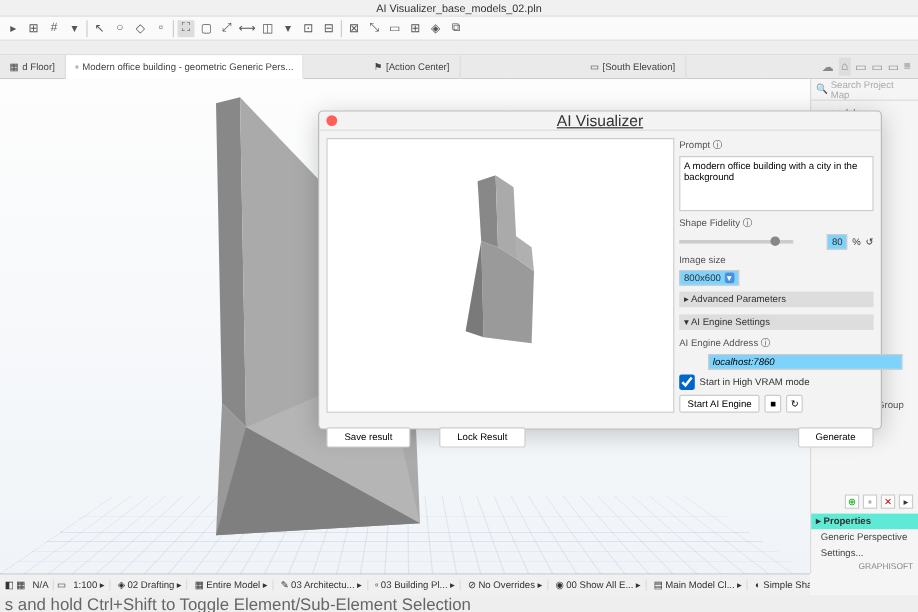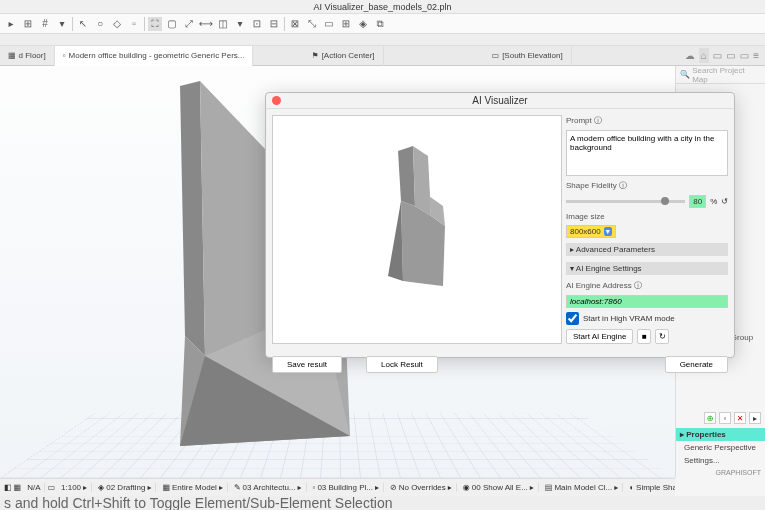--- a/index.html
+++ b/index.html
@@ -28,33 +28,33 @@
 .rp-btns span { width: 12px; height: 12px; border: 1px solid #ccc; background: #fff; display: inline-flex; align-items: center; justify-content: center; }
 .rp-props { background: #5eead4; padding: 2px 4px; font-weight: bold; }
 .rp-link { padding: 2px 8px; color: #444; }
 .rp-logo { text-align: right; padding: 2px 4px; color: #888; font-size: 7px; }
 .statusbar { position: absolute; bottom: 14px; left: 0; right: 90px; height: 18px; background: #f0f0f0; border-top: 1px solid #ddd; display: flex; align-items: center; font-size: 8px; padding: 0 4px; gap: 2px; overflow: hidden; }
 .sb-item { padding: 0 4px; border-right: 1px solid #ddd; display: flex; align-items: center; gap: 2px; white-space: nowrap; }
 .hintbar { position: absolute; bottom: 0; left: 0; right: 0; height: 14px; background: #eee; font-size: 14px; padding: 0 4px; display: flex; align-items: center; color: #666; }
 
 
 .dialog { position: absolute; left: 265px; top: 92px; width: 470px; height: 266px; background: #f3f3f3; border: 1px solid #bbb; border-radius: 4px; box-shadow: 0 4px 20px rgba(0,0,0,0.2); display: flex; flex-direction: column; }
-.dlg-title { height: 16px; text-align: center; line-height: 16px; font-size: 10px; position: relative; border-bottom: 1px solid #ddd; }
+.dlg-title { height: 16px; text-align: center; line-height: 16px; font-size: 13px; position: relative; border-bottom: 1px solid #ddd; text-decoration: underline; }
 .dlg-close { position: absolute; left: 6px; top: 3px; width: 9px; height: 9px; background: #ff5f56; border-radius: 50%; }
 .dlg-body { flex: 1; display: flex; padding: 6px; gap: 4px; }
 .dlg-preview { width: 290px; background: #fff; border: 1px solid #ccc; position: relative; overflow: hidden; }
 .dlg-preview .pm { position: absolute; left: 110px; top: 30px; width: 80px; height: 150px; }
 .dlg-side { flex: 1; display: flex; flex-direction: column; gap: 4px; font-size: 8px; }
 .dlg-label { color: #555; }
 .dlg-textarea { width: 100%; height: 46px; border: 1px solid #ccc; background: #fff; padding: 3px; font-size: 8px; resize: none; }
 .dlg-slider-row { display: flex; align-items: center; gap: 4px; }
 .dlg-slider { flex: 1; height: 3px; background: #ccc; position: relative; }
 .dlg-slider::after { content: ''; position: absolute; left: 80%; top: -3px; width: 8px; height: 8px; background: #888; border-radius: 50%; }
-.dlg-input { border: 1px solid #ccc; background: #86efac; padding: 1px 3px; font-size: 8px; }
-.dlg-select { border: 1px solid #ccc; background: #fde047; padding: 1px 3px; font-size: 8px; display: inline-flex; align-items: center; gap: 3px; }
+.dlg-input { border: 1px solid #ccc; background: #7dd3fc; padding: 1px 3px; font-size: 8px; margin-left: 24px; }
+.dlg-select { border: 1px solid #ccc; background: #7dd3fc; padding: 1px 3px; font-size: 8px; display: inline-flex; align-items: center; gap: 3px; }
 .dlg-accordion { background: #ddd; padding: 2px 4px; margin: 1px 0; }
 .dlg-checkbox { display: flex; align-items: center; gap: 4px; }
 .dlg-checkbox input { accent-color: #0066cc; }
 .dlg-btnrow { display: flex; gap: 4px; align-items: center; }
 .dlg-btn { border: 1px solid #ccc; background: #fff; padding: 2px 6px; border-radius: 2px; font-size: 8px; }
 .dlg-btn.sm { width: 14px; padding: 2px 0; text-align: center; }
 .dlg-footer { display: flex; justify-content: flex-end; gap: 24px; padding: 6px; }
 .dlg-footer .dlg-btn { padding: 3px 14px; }
 </style>
 </head>

